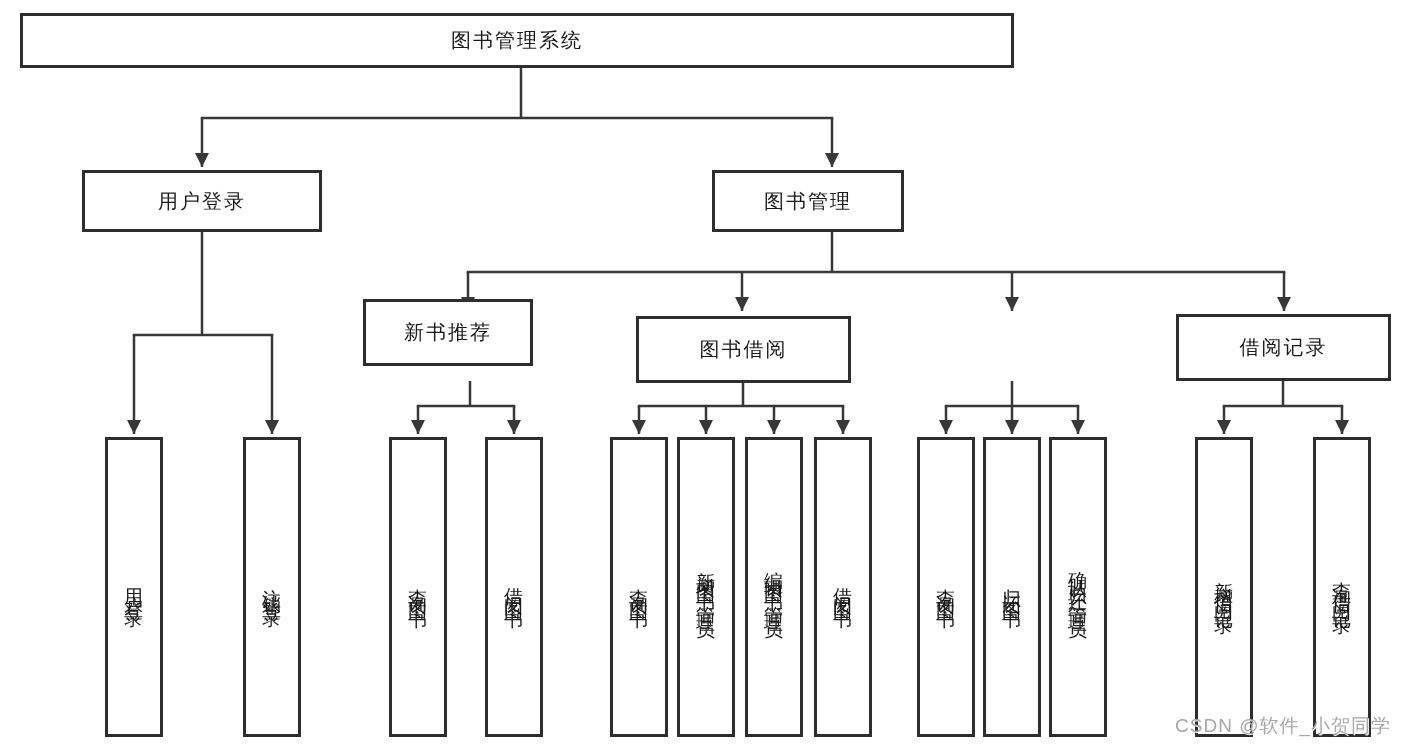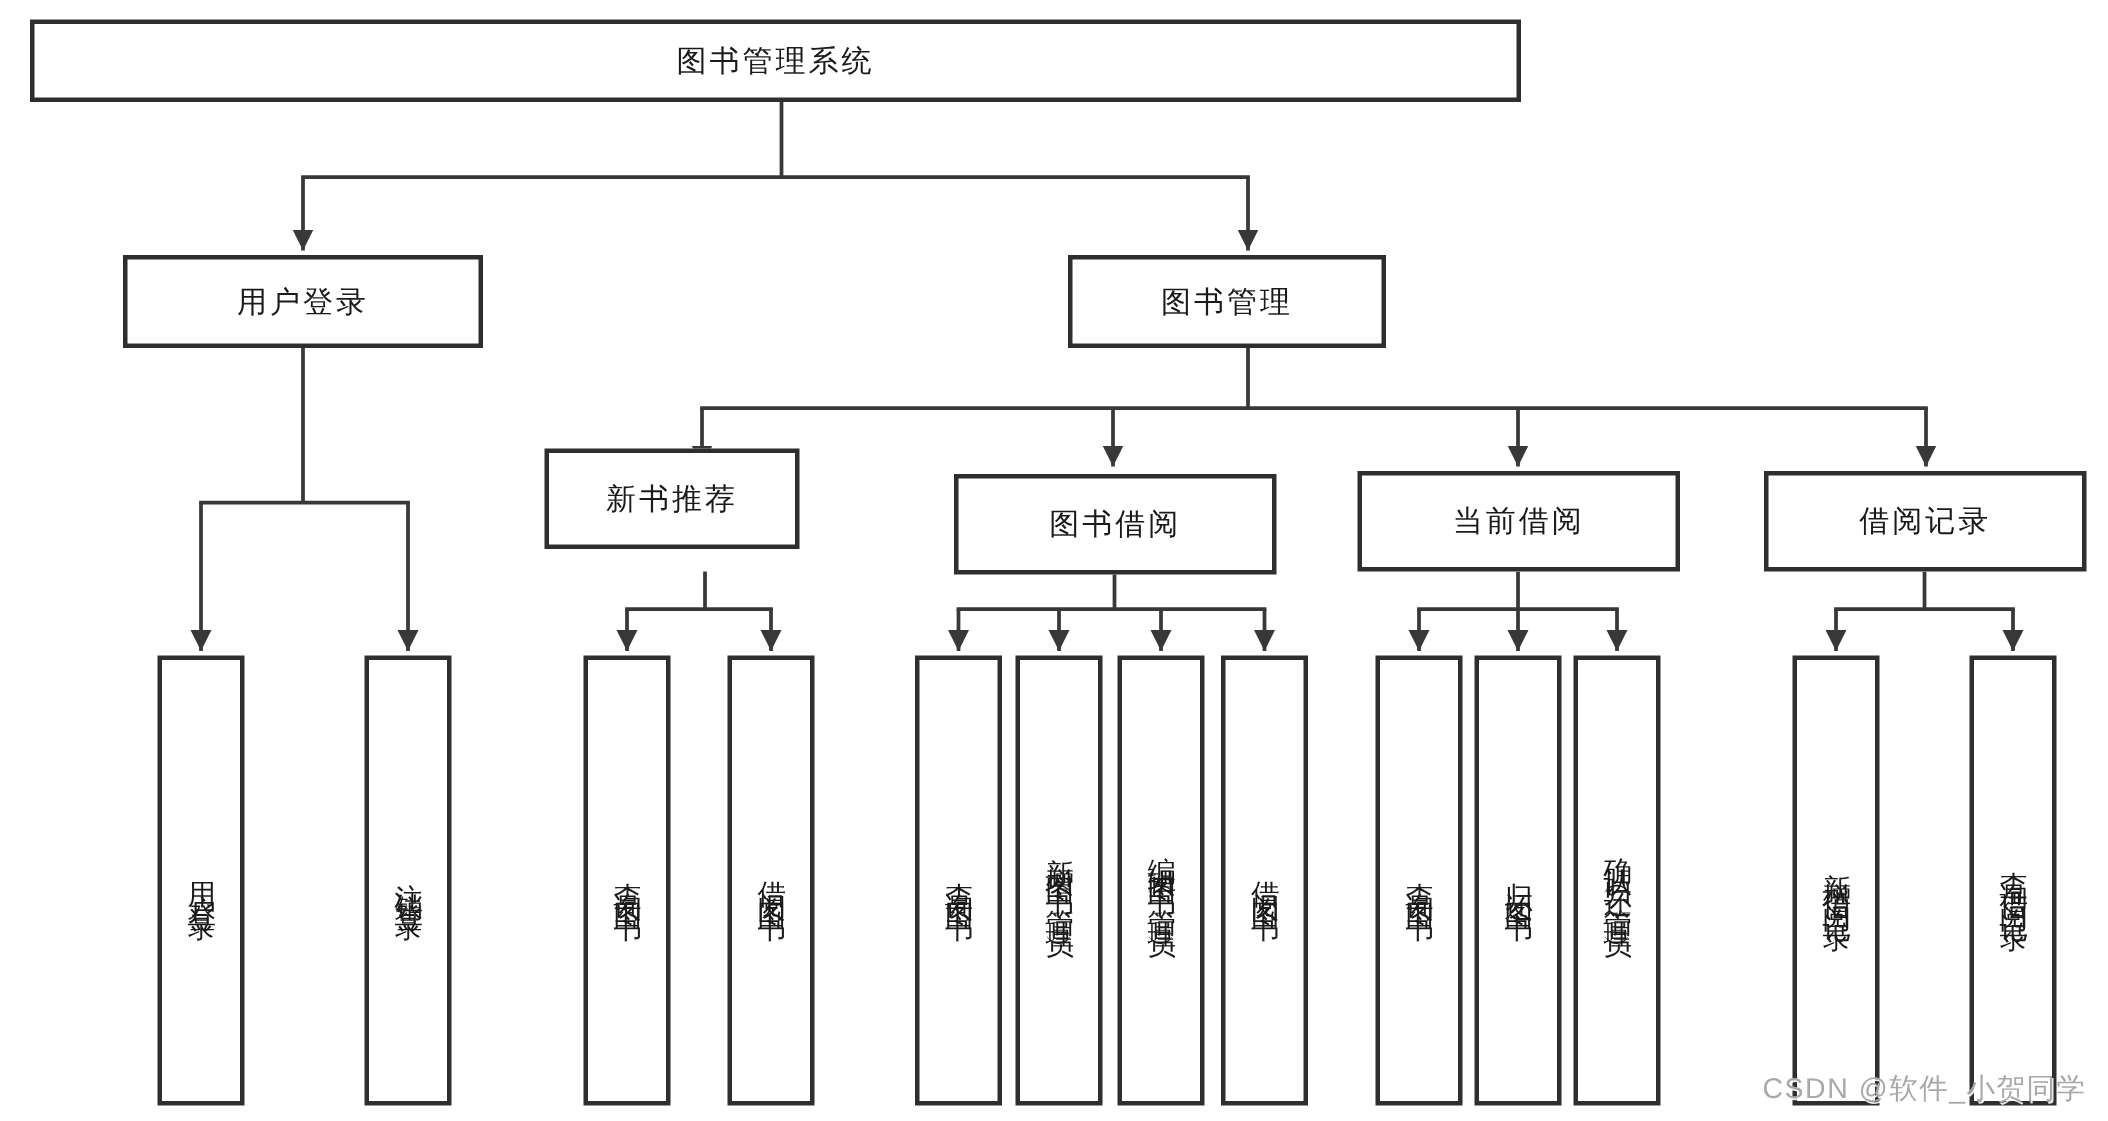--- a/index.html
+++ b/index.html
@@ -115,32 +115,29 @@
     </g>
   </svg>
 
   <div class="box" style="left:20px; top:13px; width:994px; height:55px">
     <span class="lbl">图书管理系统</span>
   </div>
 
   <div class="box" style="left:82px; top:170px; width:240px; height:62px">
     <span class="lbl">用户登录</span>
   </div>
-  <div class="box" style="left:712px; top:170px; width:212px; height:62px">
+  <div class="box" style="left:712px; top:170px; width:192px; height:62px">
     <span class="lbl">图书管理</span>
   </div>
 
   <div class="box" style="left:363px; top:299px; width:170px; height:67px">
     <span class="lbl">新书推荐</span>
   </div>
   <div class="box" style="left:636px; top:316px; width:215px; height:67px">
     <span class="lbl">图书借阅</span>
-  </div>
-  <div class="box" style="left:905px; top:314px; width:215px; height:67px">
-    <span class="lbl">当前借阅</span>
   </div>
   <div class="box" style="left:1176px; top:314px; width:215px; height:67px">
     <span class="lbl">借阅记录</span>
   </div>
 
   <div class="box leaf" style="left:105px; top:437px">
     <span class="lbl">用户登录</span>
   </div>
   <div class="box leaf" style="left:243px; top:437px">
     <span class="lbl">注销登录</span>

